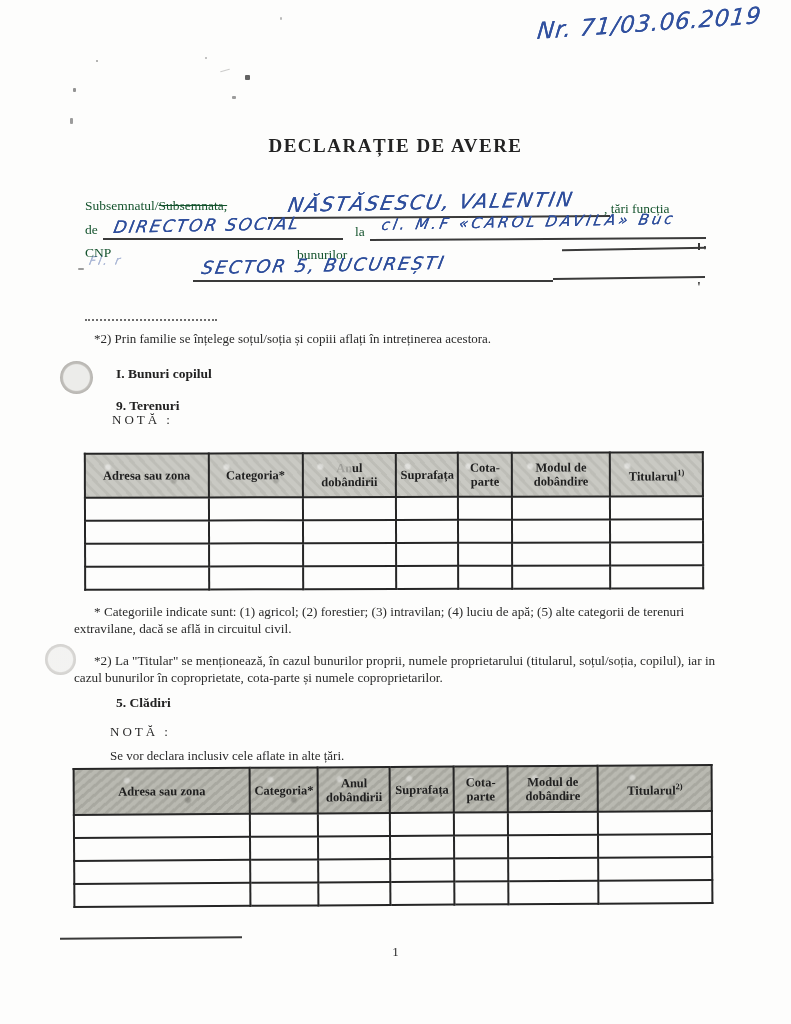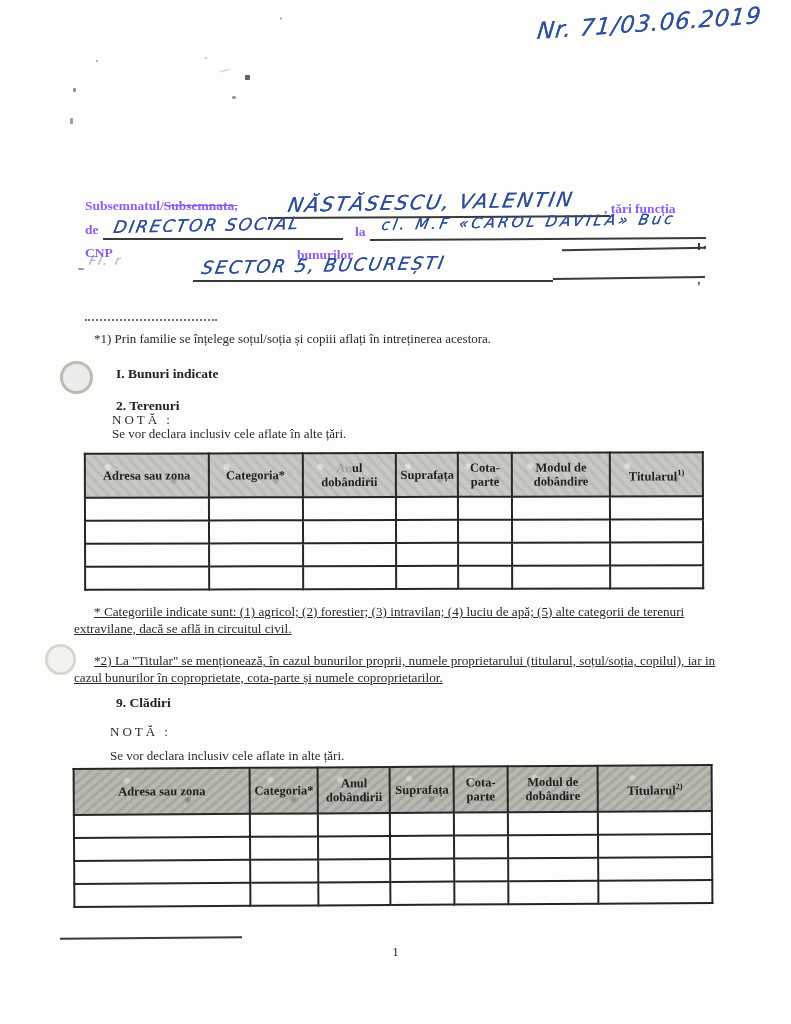--- a/index.html
+++ b/index.html
@@ -18,28 +18,28 @@
     font-family:"DejaVu Sans", sans-serif;font-style:italic;
     color:#2e4e9c;letter-spacing:2px;white-space:nowrap;
     transform:skewX(-12deg) rotate(-1.2deg);transform-origin:left bottom;
     text-shadow:0 0 .5px #2e4e9c;
   }
   .stamp{
     font-family:"DejaVu Sans", sans-serif;font-style:italic;
     color:#31519f;font-size:23px;letter-spacing:1px;white-space:nowrap;
     transform:rotate(-4deg) skewX(-10deg);text-shadow:0 0 .5px #31519f;
   }
-  .formtext{font-size:13.5px;font-weight:bold;color:#8b5cf6;}
+  .formtext{font-size:13.5px;font-weight:normal;color:#14532d;}
   .strike{text-decoration:line-through;}
   .rule{background:#3a3a3a;height:2px;}
   .dotted{border-bottom:2px dotted #6d6d6d;height:1px;}
   .note-label{font-size:13px;letter-spacing:3px;color:#2a2a2a;}
   .body-text{font-size:13px;color:#2a2a2a;}
   .heading{font-size:13.5px;font-weight:bold;color:#222;}
-  .para{font-size:13.2px;line-height:16.5px;color:#2a2a2a;text-decoration:underline;}
+  .para{font-size:13.2px;line-height:16.5px;color:#2a2a2a;}
 
   table.decl{border-collapse:collapse;table-layout:fixed;background:#fdfdfc;}
   table.decl th,table.decl td{border:2px solid #262626;padding:0 3px;}
   table.decl th{
     font-size:12.5px;font-weight:bold;color:#1f1f1f;text-align:center;
     background-color:#c9c9c3;
     background-image:
       radial-gradient(circle at 18% 30%, rgba(255,255,255,.45) 2px, transparent 4px),
       radial-gradient(circle at 72% 62%, rgba(96,96,90,.28) 2px, transparent 4px),
       repeating-linear-gradient(47deg, rgba(118,118,110,.14) 0 3px, transparent 3px 8px);
@@ -78,20 +78,21 @@
   <div class="speck" style="left:205px;top:57px;width:2px;height:2px;opacity:.4"></div>
   <div class="speck" style="left:280px;top:17px;width:2px;height:3px;opacity:.35"></div>
   <div class="speck" style="left:220px;top:70px;width:10px;height:1px;opacity:.25;transform:rotate(-15deg)"></div>
   <div class="speck" style="left:78px;top:268px;width:6px;height:2px;opacity:.5"></div>
   <div class="quote-mark" style="left:703px;top:244px;">'</div>
   <div class="quote-mark" style="left:697px;top:280px;">'</div>
 
   <div class="abs hole" style="left:60px;top:361px;width:33px;height:33px;"></div>
   <div class="abs hole" style="left:45px;top:644px;width:31px;height:31px;opacity:.6"></div>
 
+  <div class="abs title" style="top:135px;left:0;">DECLARAȚIE DE AVERE</div>
 
   <div class="abs formtext" style="top:198px;left:85px;"><span>Subsemnatul/</span><span class="strike">Subsemnata,</span></div>
   <div class="abs hw" style="top:193px;left:286px;font-size:20px;">NĂSTĂSESCU, VALENTIN</div>
   <div class="abs rule" style="top:216px;left:268px;width:342px;transform:rotate(-.3deg);"></div>
   <div class="abs formtext" style="top:201px;left:604px;">, țări funcția</div>
 
   <div class="abs formtext" style="top:222px;left:85px;">de</div>
   <div class="abs hw" style="top:217px;left:112px;font-size:17px;">DIRECTOR SOCIAL</div>
   <div class="abs rule" style="top:238px;left:103px;width:240px;"></div>
   <div class="abs formtext" style="top:224px;left:355px;text-align:right;">la</div>
@@ -103,26 +104,25 @@
   <div class="abs formtext" style="top:247px;left:297px;">bunurilor</div>
   <div class="abs rule" style="top:248px;left:562px;width:144px;transform:rotate(-1deg);"></div>
   <div class="abs rule" style="top:243px;left:698px;width:2px;height:7px;"></div>
 
   <div class="abs hw" style="top:257px;left:200px;font-size:18px;">SECTOR 5, BUCUREȘTI</div>
   <div class="abs rule" style="top:280px;left:193px;width:360px;"></div>
   <div class="abs rule" style="top:277px;left:553px;width:152px;transform:rotate(-.8deg);"></div>
 
   <div class="abs dotted" style="top:318px;left:85px;width:132px;"></div>
 
-  <div class="abs body-text" style="top:331px;left:94px;">*1) Prin familie se înțelege soțul/soția și copiii aflați în intreținerea acestora.</div>
-
-  <div class="abs heading" style="top:366px;left:116px;">I. Bunuri indicate</div>
-  <div class="abs heading" style="top:398px;left:116px;">2. Terenuri</div>
+  <div class="abs body-text" style="top:331px;left:94px;">*2) Prin familie se înțelege soțul/soția și copiii aflați în intreținerea acestora.</div>
+
+  <div class="abs heading" style="top:366px;left:116px;">I. Bunuri copilul</div>
+  <div class="abs heading" style="top:398px;left:116px;">9. Terenuri</div>
   <div class="abs note-label" style="top:412px;left:112px;">NOTĂ :</div>
-  <div class="abs body-text" style="top:426px;left:112px;">Se vor declara inclusiv cele aflate în alte țări.</div>
 
   <table class="decl abs" style="top:452px;left:84px;width:620px;transform:rotate(-.15deg);">
     <colgroup>
       <col style="width:20%">
         <col style="width:15.2%">
         <col style="width:15.2%">
       <col style="width:10%">
         <col style="width:8.7%">
         <col style="width:15.9%">
         <col style="width:15%">
@@ -176,21 +176,21 @@
           <td></td>
         </tr>
     </tbody>
   </table>
 
   <div class="abs para" style="top:604px;left:74px;width:648px;">
     <div style="text-indent:20px;">* Categoriile indicate sunt: (1) agricol; (2) forestier; (3) intravilan; (4) luciu de apă; (5) alte categorii de terenuri extravilane, dacă se află in circuitul civil.</div>
     <div style="text-indent:20px;margin-top:16px;">*2) La "Titular" se menționează, în cazul bunurilor proprii, numele proprietarului (titularul, soțul/soția, copilul), iar in cazul bunurilor în coproprietate, cota-parte și numele coproprietarilor.</div>
   </div>
 
-  <div class="abs heading" style="top:695px;left:116px;">9. Clădiri</div>
+  <div class="abs heading" style="top:695px;left:116px;">5. Clădiri</div>
   <div class="abs note-label" style="top:724px;left:110px;">NOTĂ :</div>
   <div class="abs body-text" style="top:732px;left:110px;margin-top:16px;">Se vor declara inclusiv cele aflate in alte țări.</div>
 
   <table class="decl dark abs" style="top:766px;left:73px;width:640px;transform:rotate(-.35deg);">
     <colgroup>
       <col style="width:27.6%">
         <col style="width:10.7%">
         <col style="width:11.3%">
       <col style="width:10%">
         <col style="width:8.4%">

